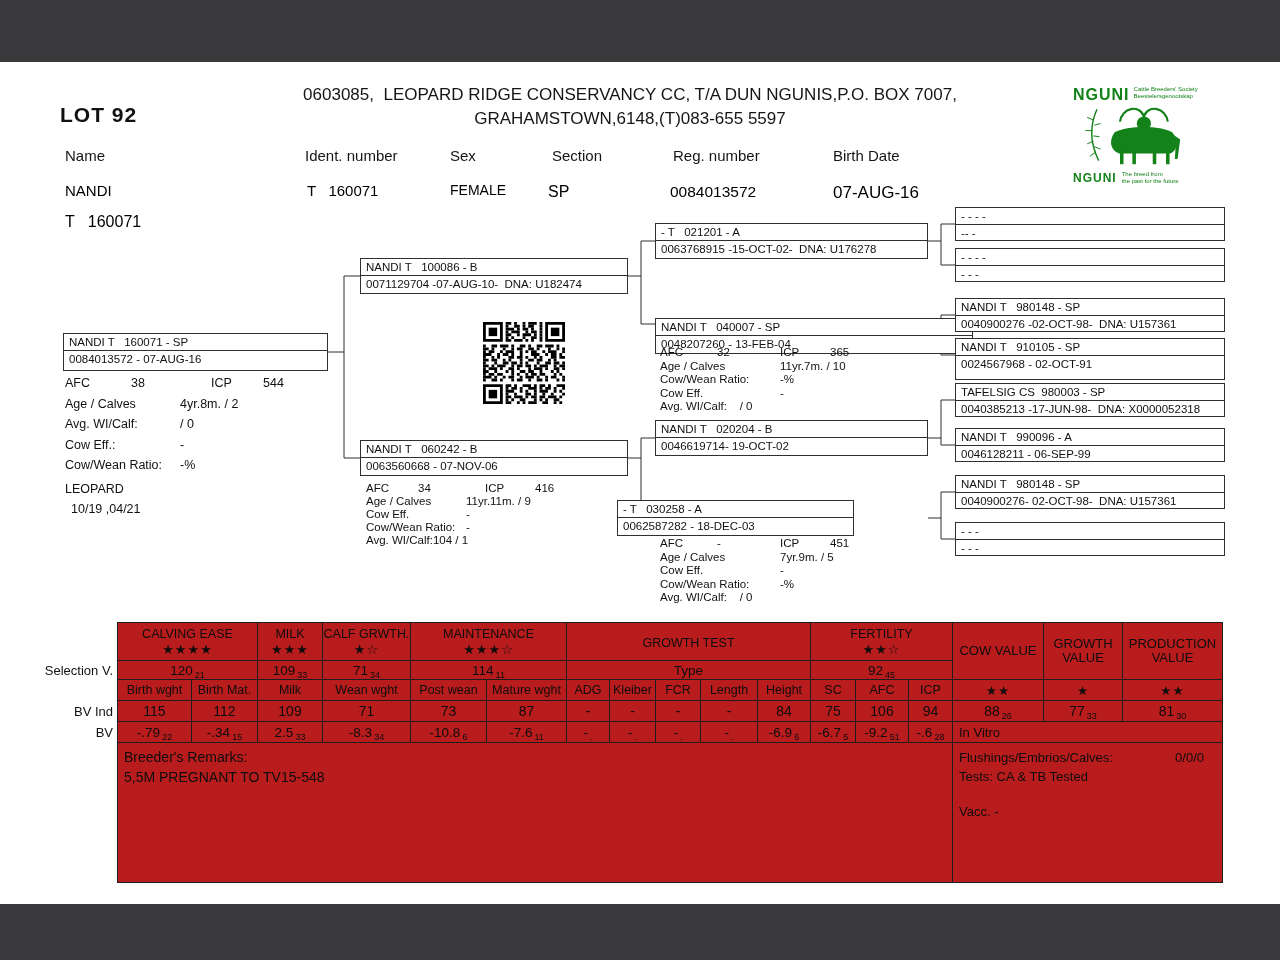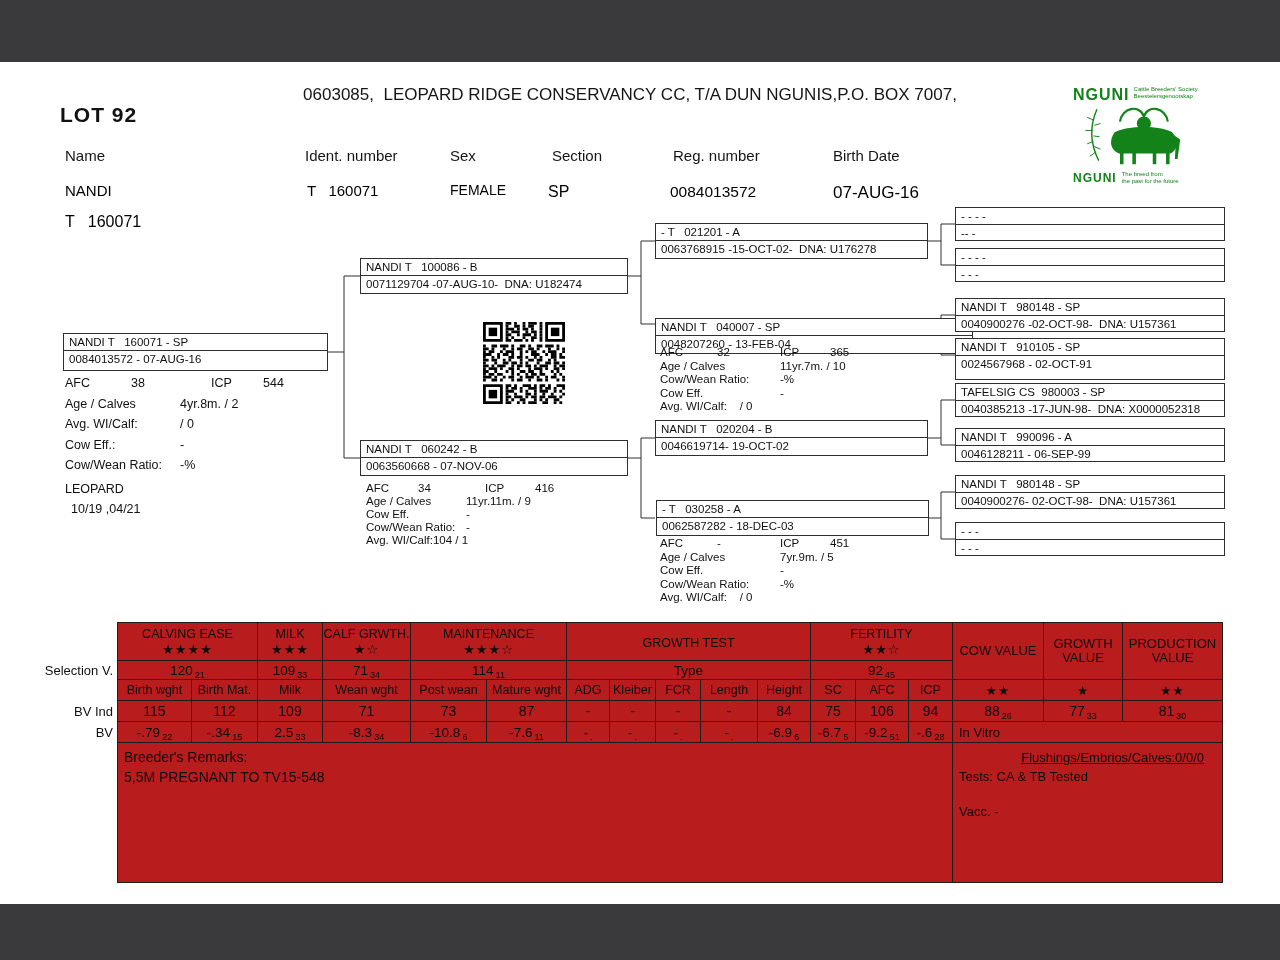--- a/index.html
+++ b/index.html
@@ -73,33 +73,34 @@
   .gstars { font-size:13px; letter-spacing:1px; margin-top:1px; }
   .vghead { font-size:12.5px; line-height:14px; vertical-align:middle !important; }
   .tr-sub th { font-size:12.5px; }
   .tr-sel td { font-size:13.5px; }
   .tr-ind td { font-size:14px; }
   .tr-bv td { font-size:13.5px; }
   .sub { font-size:9px; margin-left:2px; position:relative; top:3px; }
   td.invitro { text-align:left; padding-left:6px; font-size:13px; }
   td.remarks { text-align:left; vertical-align:top; padding:4px 6px; font-size:14px; line-height:20px; }
   td.extra { text-align:left; vertical-align:top; padding:5px 6px; font-size:13px; line-height:19px; }
-  .xrow { display:flex; justify-content:flex-end; padding-right:12px;text-decoration:underline; }
+  .xrow { display:flex; justify-content:space-between; padding-right:12px; }
   .vaccline { margin-top:16px; }
   .rowlab { position:absolute; left:28px; width:85px; text-align:right; font-size:13px; color:#111; }
 </style>
 </head>
 <body>
 
 <div class="stage">
   <div class="bar top"></div>
   <div class="bar bottom"></div>
 
   <div class="lot">LOT 92</div>
   <div class="hdr" style="top:85px">0603085,  LEOPARD RIDGE CONSERVANCY CC, T/A DUN NGUNIS,P.O. BOX 7007,</div>
+  <div class="hdr" style="top:109px">GRAHAMSTOWN,6148,(T)083-655 5597</div>
 
   <div class="logo">
     <div class="row1">
       <span class="brand big">NGUNI</span>
       <span>
         <div class="tiny">Cattle Breeders' Society</div>
         <div class="tiny">Beestelersgenootskap</div>
       </span>
     </div>
     <svg width="140" height="62" viewBox="0 0 140 70">
@@ -213,21 +214,21 @@
     <div class="l2">0063768915 -15-OCT-02-  DNA: U176278</div>
   </div>
   <div class="pbox" style="left:655px;top:318px;width:318px;height:36px">
     <div class="l1">NANDI T   040007 - SP</div>
     <div class="l2">0048207260 - 13-FEB-04</div>
   </div>
   <div class="pbox" style="left:655px;top:420px;width:273px;height:36px">
     <div class="l1">NANDI T   020204 - B</div>
     <div class="l2">0046619714- 19-OCT-02</div>
   </div>
-  <div class="pbox" style="left:656px;top:500px;width:273px;height:36px">
+  <div class="pbox" style="left:617px;top:500px;width:237px;height:36px">
     <div class="l1">- T   030258 - A</div>
     <div class="l2">0062587282 - 18-DEC-03</div>
   </div>
 
   <div class="pbox" style="left:955px;top:207px;width:270px;height:34px">
     <div class="l1">- - - -</div>
     <div class="l2">-- -</div>
   </div>
   <div class="pbox" style="left:955px;top:248px;width:270px;height:34px">
     <div class="l1">- - - -</div>

